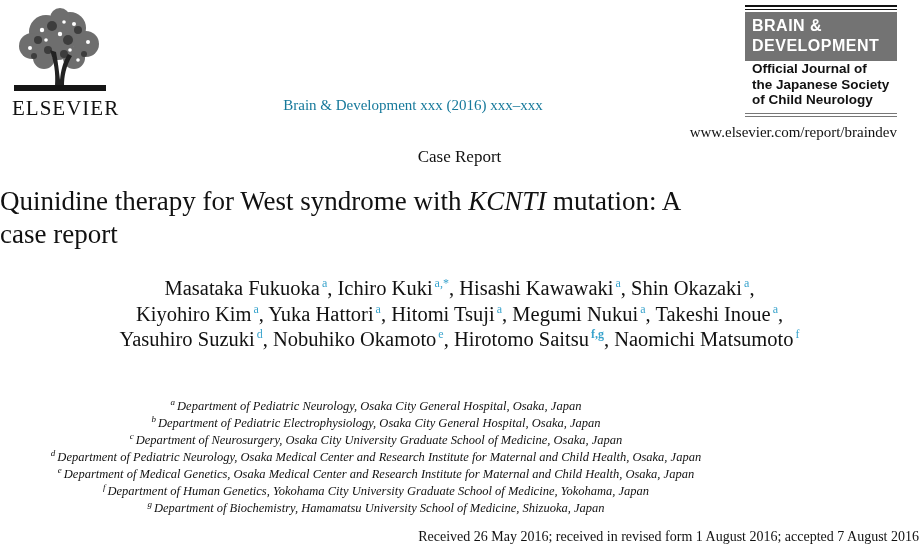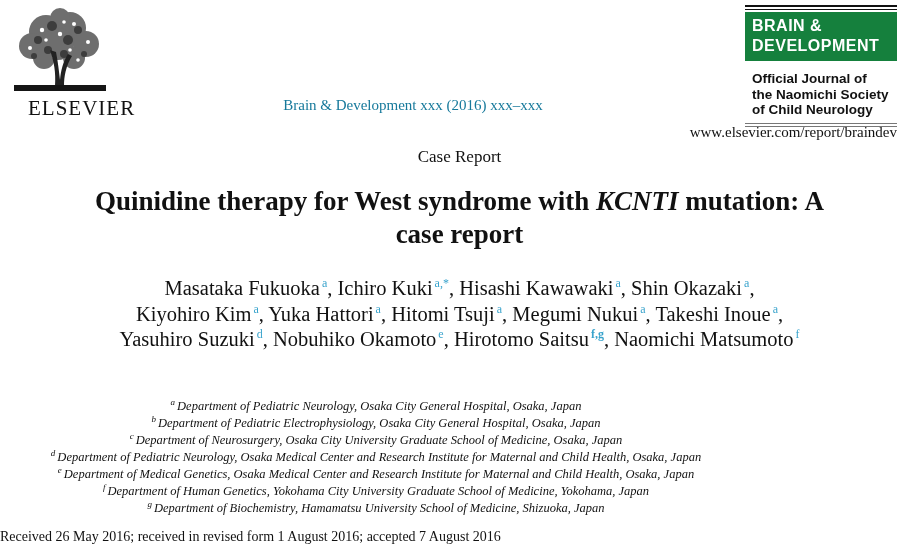--- a/index.html
+++ b/index.html
@@ -2,52 +2,52 @@
 <html><head>
 <meta charset="utf-8">
 <style>
   html,body{margin:0;padding:0;background:#fff;}
   #page{position:relative;width:919px;height:560px;background:#fff;overflow:hidden;
         font-family:"Liberation Serif", serif;color:#111;}
 
   
   .logo-wrap{position:absolute;left:8px;top:6px;width:120px;}
   .logo-wrap svg{display:block;}
-  .logo-name{font-size:21px;letter-spacing:1px;color:#111;margin-top:2px;margin-left:20px;}
+  .logo-name{font-size:21px;letter-spacing:1px;color:#111;margin-top:2px;margin-left:4px;}
 
   
   .journal-line{position:absolute;top:97px;left:0;width:826px;text-align:center;
                 font-size:15px;}
 
   
   .brand{position:absolute;top:5px;right:22px;width:152px;font-family:"Liberation Sans", sans-serif;}
   .brand-toprule{height:2px;border-top:2px solid #111;border-bottom:1px solid #111;margin-bottom:2px;}
   .brand-box{background:#0c0c0c;color:#fff;padding:4px 2px 5px 7px;}
   .brand-box div{font-size:16px;font-weight:bold;line-height:20px;letter-spacing:0.5px;white-space:nowrap;}
-  .brand-tagline{margin-top:10px;padding-left:7px;}
+  .brand-tagline{margin-top:0;padding-left:7px;}
   .brand-tagline div{font-size:13.5px;font-weight:bold;line-height:15.5px;color:#111;white-space:nowrap;}
   .brand-bottomrule{margin-top:5px;height:2px;border-top:1px solid #777;border-bottom:1px solid #777;}
   .brand-url{position:absolute;top:124px;right:22px;font-family:"Liberation Serif", serif;
              font-size:15px;white-space:nowrap;color:#111;}
 
   
   .section-label{position:absolute;top:147px;left:0;width:919px;text-align:center;font-size:17px;}
-  .title{position:absolute;top:185px;left:0;width:919px;text-align:center;
-         font-size:27px;line-height:33px;font-weight:bold;}
+  .title{position:absolute;top:185px;left:0;width:919px;
+         font-size:27px;line-height:33px;}
   .title .gene{font-style:italic;}
 
   .authors{position:absolute;top:276px;left:0;width:919px;text-align:center;
            font-size:20.5px;line-height:25.5px;}
   .authors sup{font-size:12px;margin-left:2px;vertical-align:super;line-height:0;}
 
   .affils{position:absolute;top:398px;left:0;width:752px;text-align:center;
           font-size:12.5px;line-height:17px;font-style:italic;}
   .affils sup{font-size:9px;margin-right:2px;vertical-align:super;line-height:0;}
 
-  .received{position:absolute;top:529px;left:0;width:919px;text-align:left;font-size:14px;}
+  .received{position:absolute;top:529px;left:0;width:919px;text-align:right;font-size:14px;}
 </style>
 </head>
 <body>
 
 <div id="page">
 
   <div class="logo-wrap">
     <svg width="104" height="88" viewBox="0 0 104 88">
       <g fill="#6e6e6e">
         <circle cx="38" cy="26" r="17"></circle>
@@ -84,27 +84,27 @@
       <path d="M47,80 C48,66 46,56 42,44 L48,46 C50,56 51,66 52,74 C53,64 55,56 60,48 L64,50 C58,60 56,70 56,80 Z" fill="#222"></path>
       <rect x="6" y="79" width="92" height="6" fill="#151515"></rect>
     </svg>
     <div class="logo-name">ELSEVIER</div>
   </div>
 
   <div class="journal-line" style="color: rgb(22, 121, 155);">Brain &amp; Development xxx (2016) xxx–xxx</div>
 
   <div class="brand">
     <div class="brand-toprule"></div>
-    <div class="brand-box" style="background: #15803d; color: rgb(255, 255, 255);">
+    <div class="brand-box" style="background: #737373; color: rgb(255, 255, 255);">
       <div>BRAIN &amp;</div>
       <div>DEVELOPMENT</div>
     </div>
     <div class="brand-tagline" id="brand-tagline">
         <div>Official Journal of</div>
-        <div>the Naomichi Society</div>
+        <div>the Japanese Society</div>
         <div>of Child Neurology</div>
       </div>
     <div class="brand-bottomrule"></div>
   </div>
   <div class="brand-url">www.elsevier.com/report/braindev</div>
 
   <div class="section-label">Case Report</div>
 
   <div class="title">
     <div><span>Quinidine therapy for West syndrome with </span><span class="gene">KCNTI</span><span> mutation: A</span></div>

